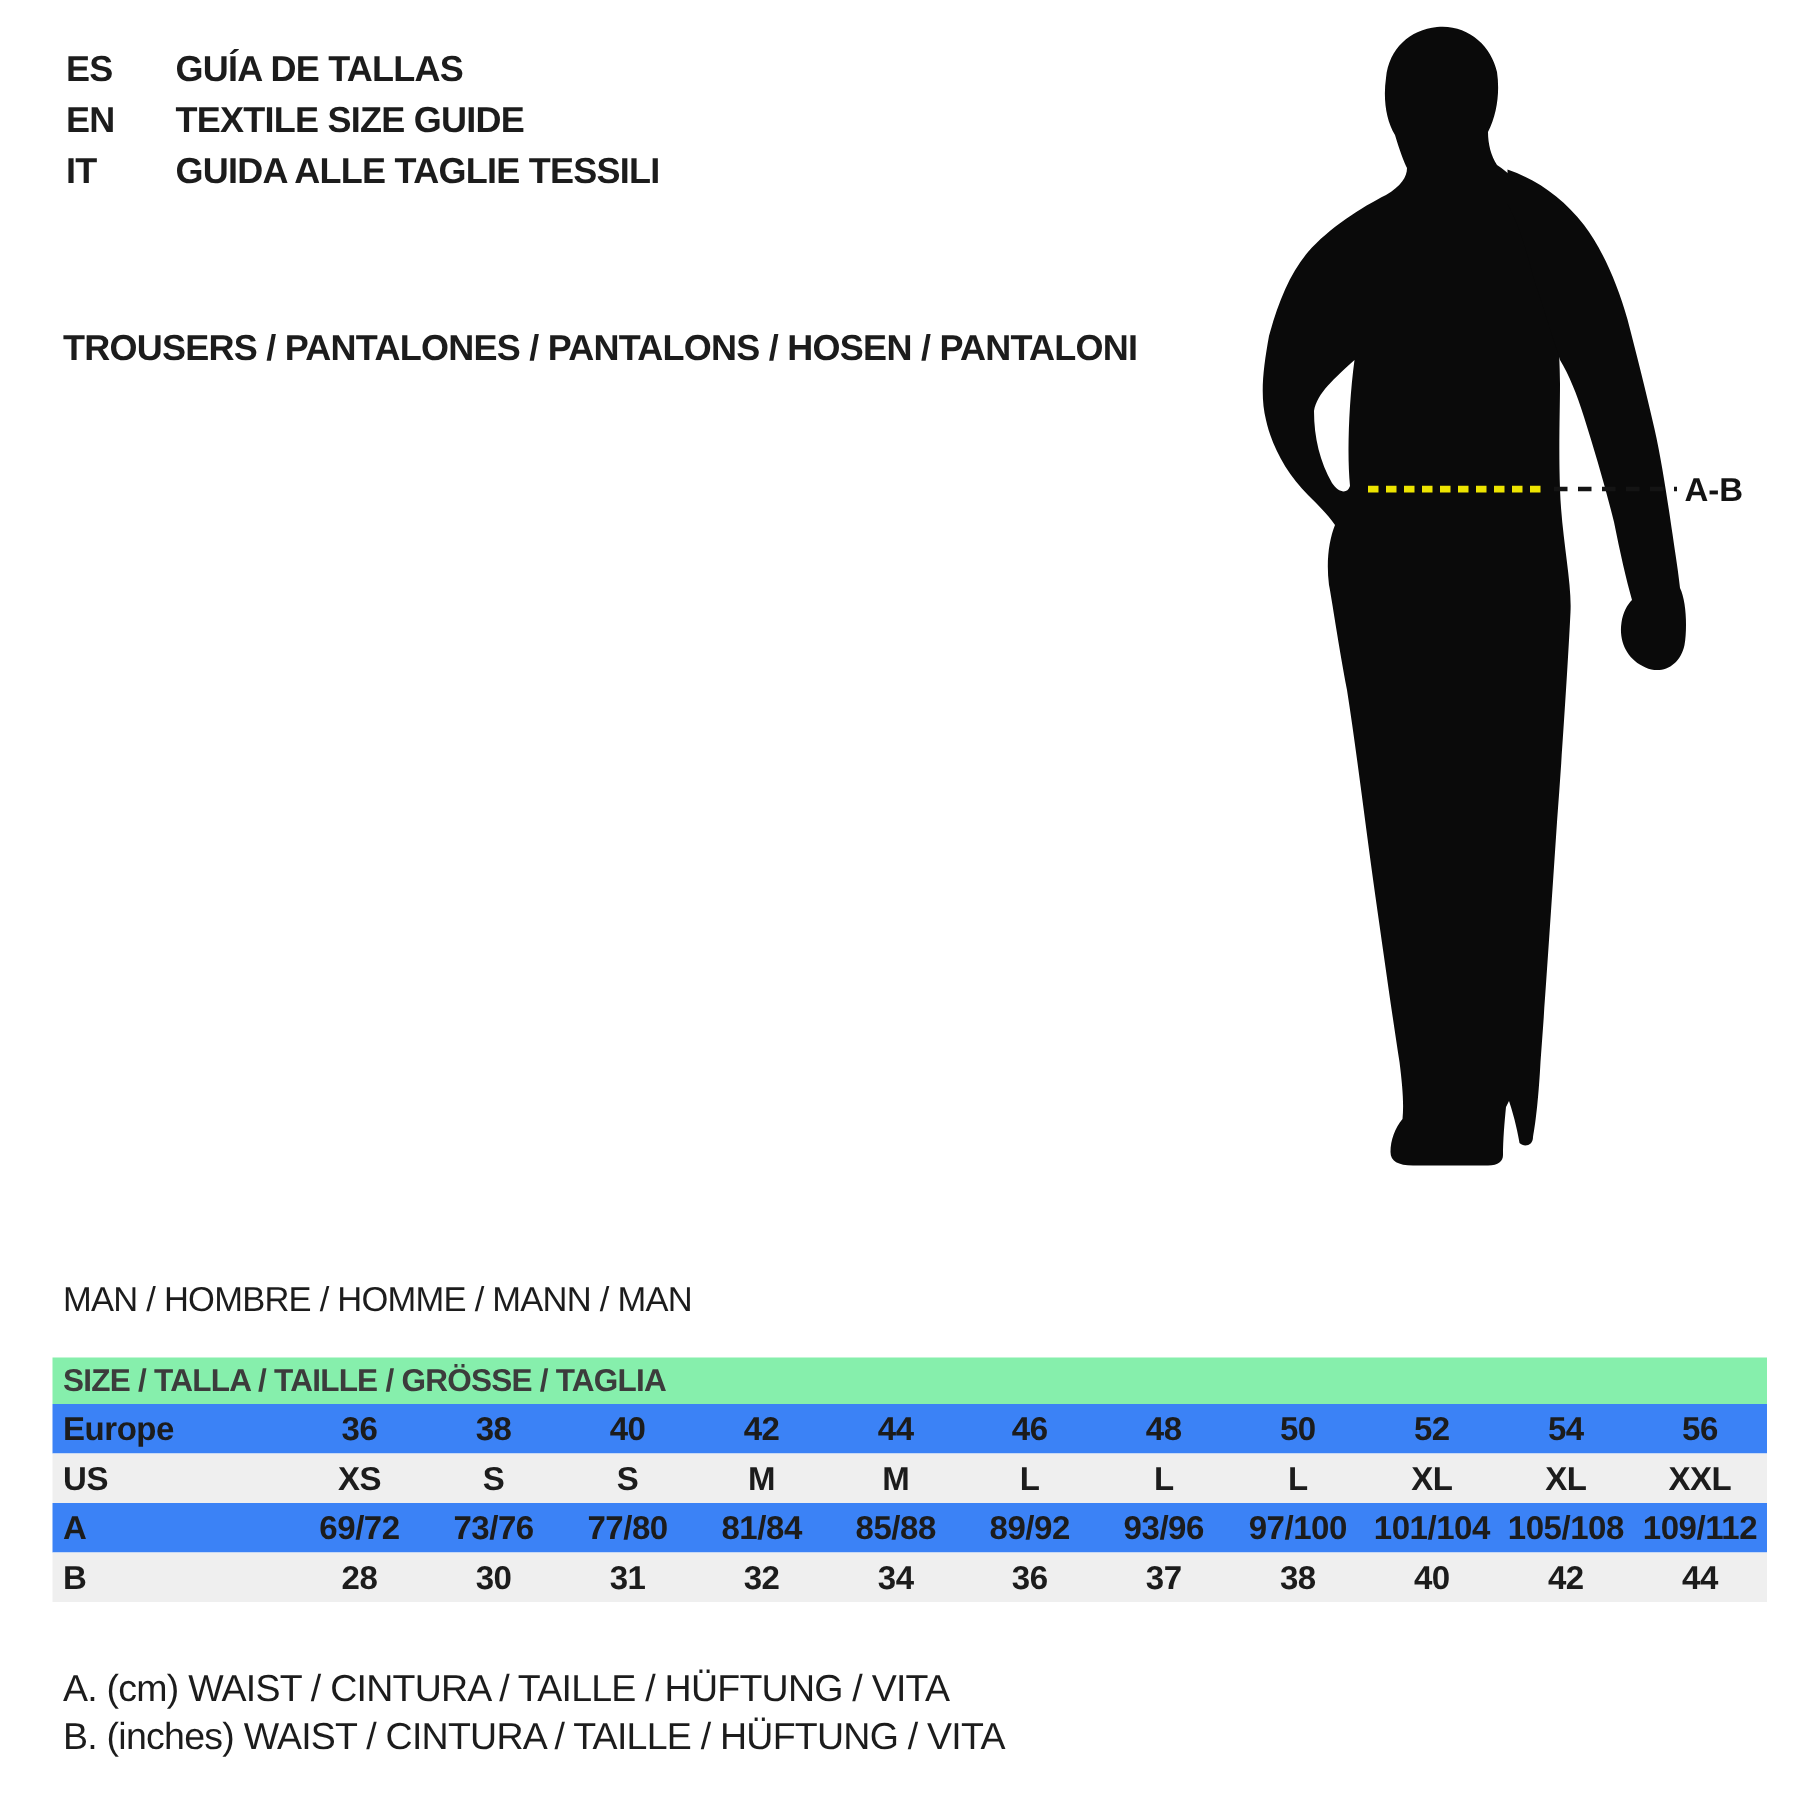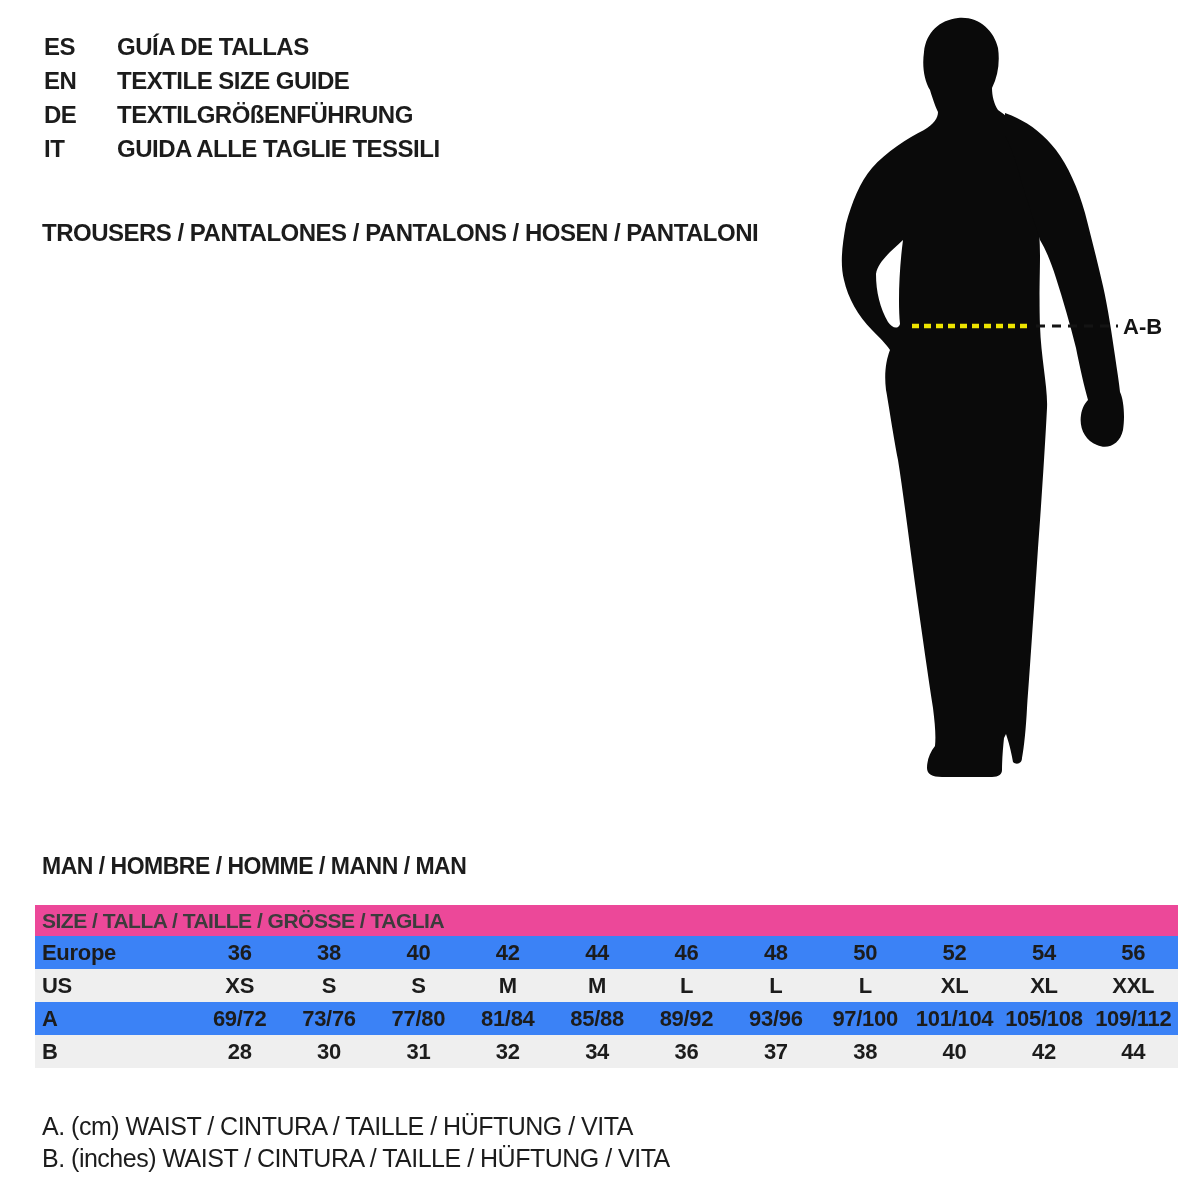--- a/index.html
+++ b/index.html
@@ -33,30 +33,30 @@
     position:absolute;left:820px;top:8px;width:380px;height:775px;
   }
   .figure-wrap svg{display:block;width:100%;height:100%;}
   .measure-text{
     font-family:"Liberation Sans","DejaVu Sans",sans-serif;
     font-weight:bold;font-size:22px;
   }
   
   .man-heading{
     position:absolute;left:42px;top:851px;
-    font-size:23px;font-weight:bold;letter-spacing:-0.5px;
+    font-size:23px;font-weight:normal;letter-spacing:-0.5px;
     line-height:30px;white-space:nowrap;
   }
   
   .size-table{
     position:absolute;left:35px;top:905px;width:1143px;
   }
   .t-header{
     height:31px;line-height:31px;
-    background:#ec4899;color:#3c3c3c;
+    background:#86efac;color:#3c3c3c;
     font-size:21px;font-weight:bold;letter-spacing:-0.5px;
     padding-left:7px;box-sizing:border-box;
   }
   .t-row{
     display:flex;height:33px;line-height:33px;
     font-size:22px;font-weight:bold;letter-spacing:-0.3px;
     background:#3b82f6;
   }
   .t-row.alt{background:#efefef;}
   .t-label{
@@ -83,24 +83,20 @@
 <div id="page">
 
   <div class="lang-block">
     <div class="lang-row">
       <span class="lang-code">ES</span>
       <span class="lang-title">GUÍA DE TALLAS</span>
     </div>
     <div class="lang-row">
       <span class="lang-code">EN</span>
       <span class="lang-title">TEXTILE SIZE GUIDE</span>
-    </div>
-    <div class="lang-row">
-      <span class="lang-code">DE</span>
-      <span class="lang-title">TEXTILGRÖßENFÜHRUNG</span>
     </div>
     <div class="lang-row">
       <span class="lang-code">IT</span>
       <span class="lang-title">GUIDA ALLE TAGLIE TESSILI</span>
     </div>
   </div>
 
   <div class="product-line">TROUSERS / PANTALONES / PANTALONS / HOSEN / PANTALONI</div>
 
   <div class="figure-wrap">

